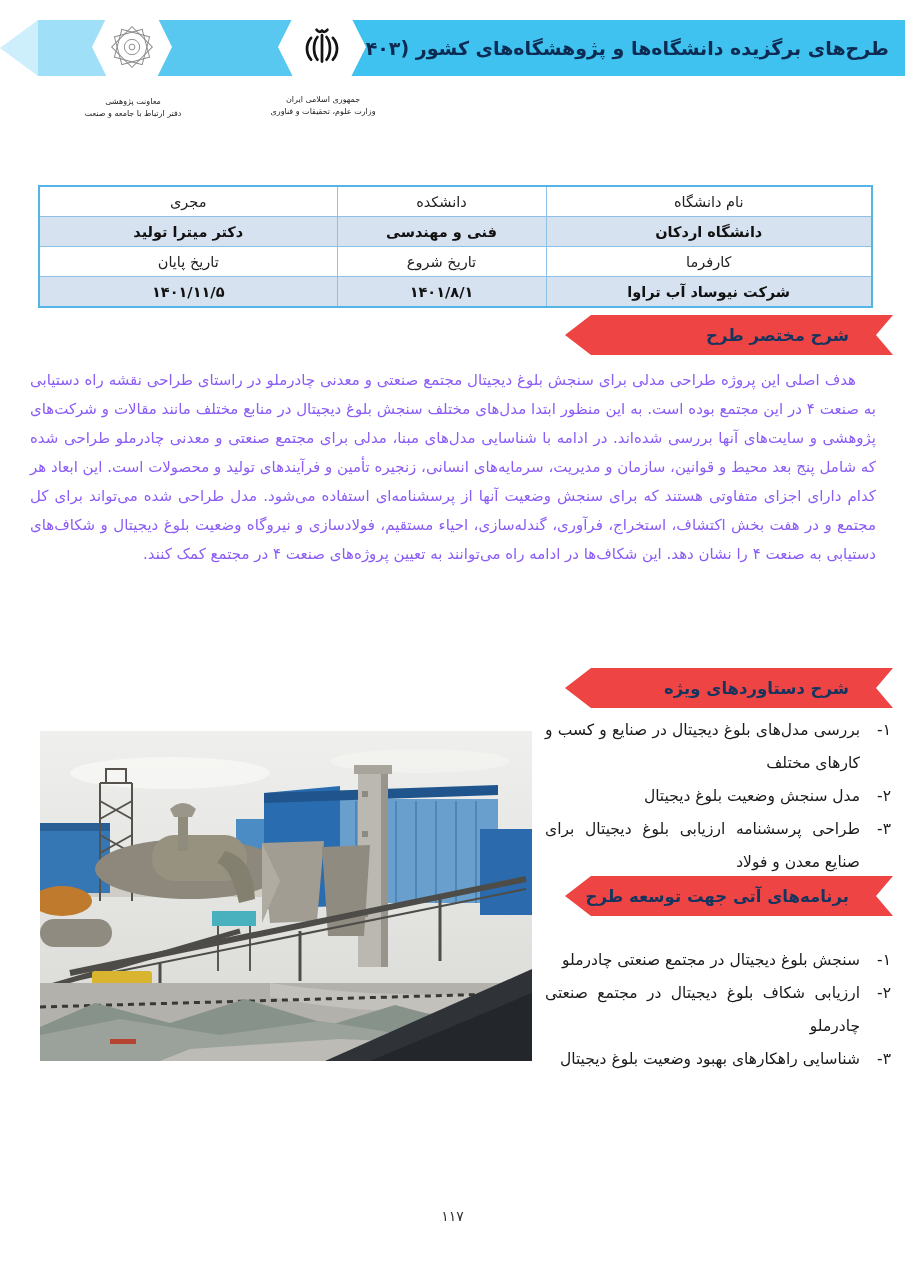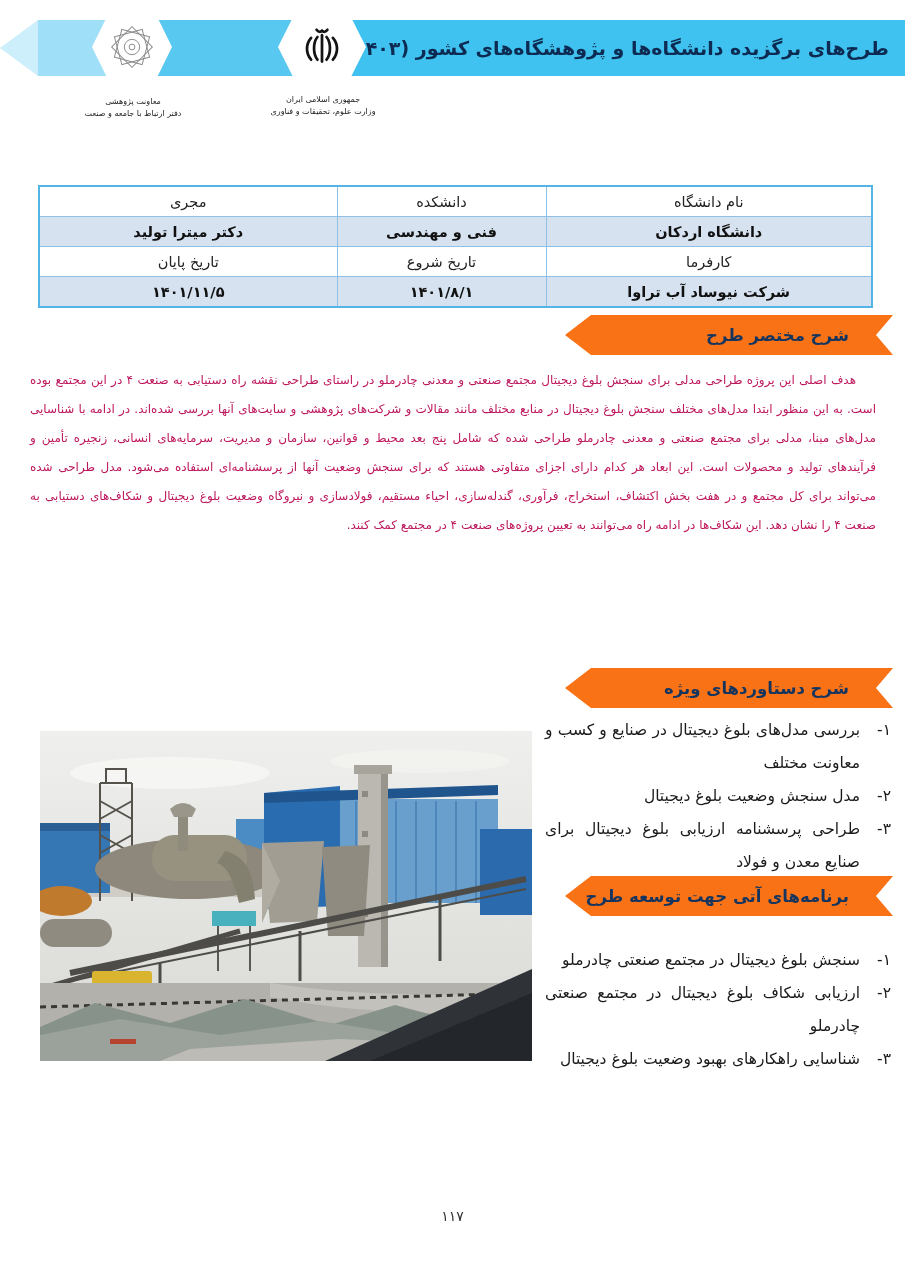--- a/index.html
+++ b/index.html
@@ -33,29 +33,29 @@
   
   .info-table{position:absolute;left:38px;top:185px;width:833px;border-collapse:collapse;
     table-layout:fixed;direction:rtl;border:2px solid #54b4e6;}
   .info-table td{border:1px solid #8fc0e8;height:29px;text-align:center;vertical-align:middle;
     font-size:14.5px;color:#222;padding:0 13px;}
   .info-table col.c1{width:326px;} .info-table col.c2{width:209px;} .info-table col.c3{width:298px;}
   .row-label td{background:#ffffff;font-weight:normal;}
   .row-value td{background:#d6e2f0;font-weight:bold;color:#111;}
 
   
-  .section-banner{position:absolute;left:565px;width:328px;height:40px;background:#f97316;
+  .section-banner{position:absolute;left:565px;width:328px;height:40px;background:#ef4444;
     clip-path:polygon(0 50%,26px 0,100% 0,calc(100% - 17px) 50%,100% 100%,26px 100%);
     display:flex;align-items:center;justify-content:flex-start;direction:rtl;}
   .section-banner .banner-text{padding-right:44px;color:#15355e;font-weight:bold;font-size:16.5px;}
   .banner-summary{top:315px;} .banner-achievements{top:668px;} .banner-plans{top:876px;}
 
   
   .summary-text{position:absolute;left:30px;top:366px;width:846px;direction:rtl;
-    text-align:justify;font-size:12px;line-height:29px;color:#be185d;text-indent:20px;}
+    text-align:justify;font-size:15px;line-height:29px;color:#8b5cf6;text-indent:20px;}
 
   
   .num-list{position:absolute;left:545px;width:346px;direction:rtl;}
   .ach-list{top:714px;} .plans-list{top:944px;}
   .list-item{display:flex;direction:rtl;gap:9px;font-size:15.5px;line-height:33px;color:#1a1a1a;}
   .list-item .num{flex:0 0 22px;text-align:right;}
   .list-item .txt{flex:1;text-align:justify;}
 
   
   .photo{position:absolute;left:40px;top:731px;width:492px;height:330px;overflow:hidden;}
@@ -140,21 +140,21 @@
     <span class="banner-text">شرح مختصر طرح</span>
   </div>
   <div class="summary-text">هدف اصلی این پروژه طراحی مدلی برای سنجش بلوغ دیجیتال مجتمع صنعتی و معدنی چادرملو در راستای طراحی نقشه راه دستیابی به صنعت ۴ در این مجتمع بوده است. به این منظور ابتدا مدل‌های مختلف سنجش بلوغ دیجیتال در منابع مختلف مانند مقالات و شرکت‌های پژوهشی و سایت‌های آنها بررسی شده‌اند. در ادامه با شناسایی مدل‌های مبنا، مدلی برای مجتمع صنعتی و معدنی چادرملو طراحی شده که شامل پنج بعد محیط و قوانین، سازمان و مدیریت، سرمایه‌های انسانی، زنجیره تأمین و فرآیندهای تولید و محصولات است. این ابعاد هر کدام دارای اجزای متفاوتی هستند که برای سنجش وضعیت آنها از پرسشنامه‌ای استفاده می‌شود. مدل طراحی شده می‌تواند برای کل مجتمع و در هفت بخش اکتشاف، استخراج، فرآوری، گندله‌سازی، احیاء مستقیم، فولادسازی و نیروگاه وضعیت بلوغ دیجیتال و شکاف‌های دستیابی به صنعت ۴ را نشان دهد. این شکاف‌ها در ادامه راه می‌توانند به تعیین پروژه‌های صنعت ۴ در مجتمع کمک کنند.</div>
 
   <div class="section-banner banner-achievements">
     <span class="banner-text">شرح دستاوردهای ویژه</span>
   </div>
   <div class="num-list ach-list">
     <div class="list-item">
       <span class="num">۱-</span>
-      <span class="txt">بررسی مدل‌های بلوغ دیجیتال در صنایع و کسب و معاونت مختلف</span>
+      <span class="txt">بررسی مدل‌های بلوغ دیجیتال در صنایع و کسب و کارهای مختلف</span>
     </div>
     <div class="list-item">
       <span class="num">۲-</span>
       <span class="txt">مدل سنجش وضعیت بلوغ دیجیتال</span>
     </div>
     <div class="list-item">
       <span class="num">۳-</span>
       <span class="txt">طراحی پرسشنامه ارزیابی بلوغ دیجیتال برای صنایع معدن و فولاد</span>
     </div>
   </div>

